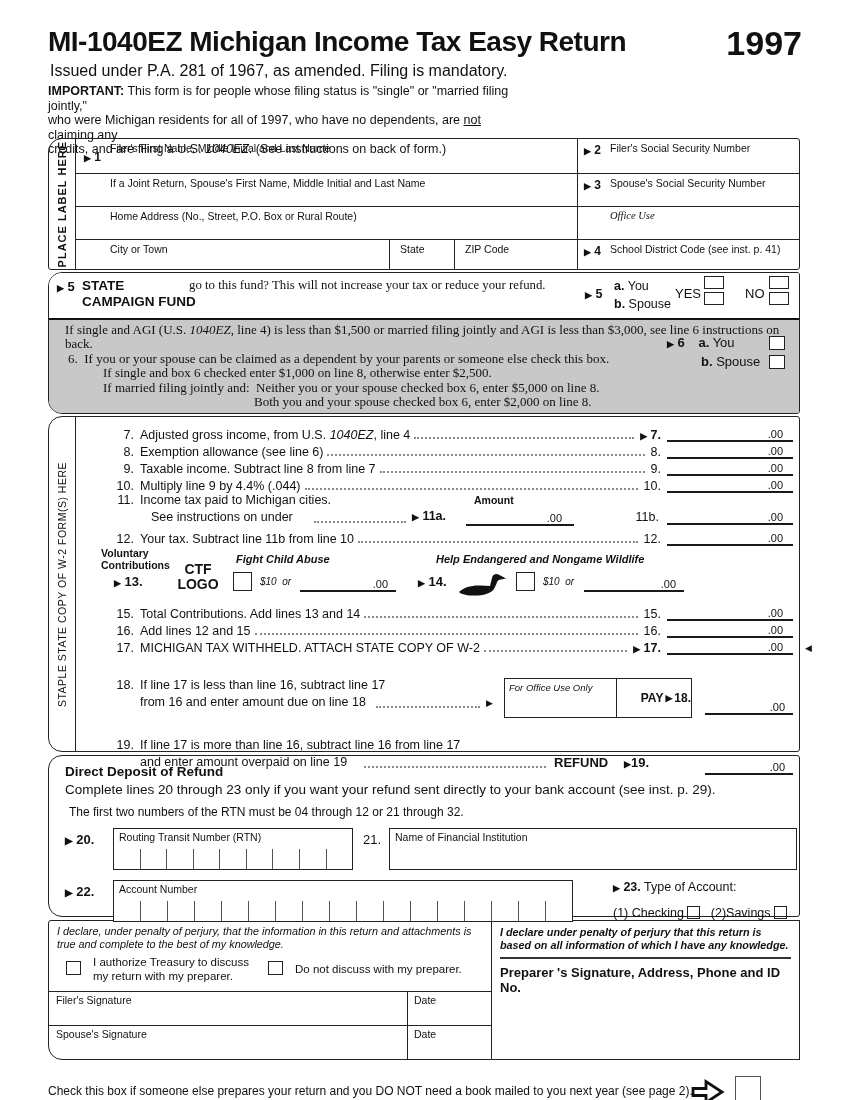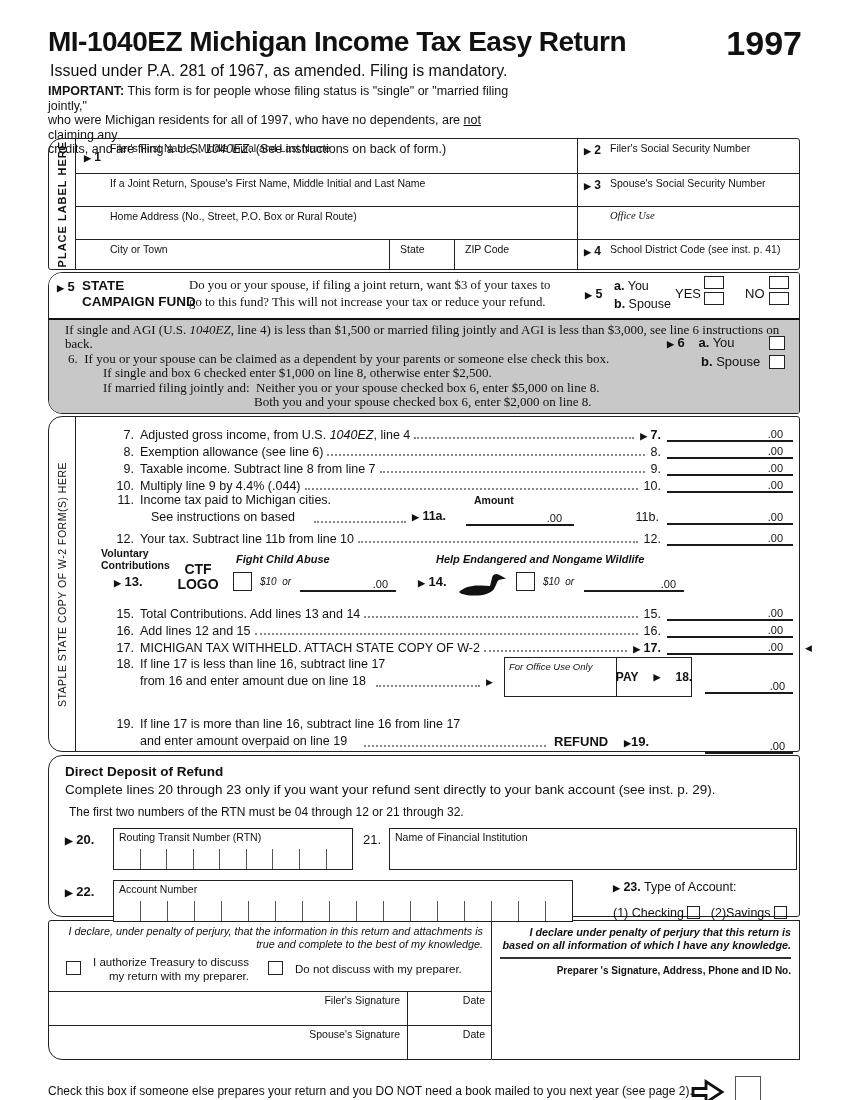--- a/index.html
+++ b/index.html
@@ -77,27 +77,27 @@
   .l11line { position:absolute; border-bottom:2px solid #1a1a1a; font-size:11px; text-align:right; padding-right:12px; height:15px; line-height:15px; }
   .l11leader { position:absolute; border-bottom:2px dotted #888; }
 
   .vol { position:relative; height:58px; font-size:12.5px; }
   .vol .p { position:absolute; white-space:nowrap; }
   .vol .cbv { position:absolute; width:19px; height:19px; border:1.5px solid #222; }
   .vol .vline { position:absolute; border-bottom:2px solid #1a1a1a; font-size:11px; text-align:right; padding-right:8px; height:15px; line-height:15px; }
   .vol-h { font-style:italic; font-weight:bold; font-size:11px; }
   .ten { font-style:italic; font-size:10px; }
 
-  .l18 { position:relative; height:46px; font-size:12.5px; margin-top:2px; }
+  .l18 { position:relative; height:46px; font-size:12.5px; margin-top:23px; }
   .l19 { position:relative; height:40px; font-size:12.5px; margin-top:14px; }
   .l18 .p, .l19 .p { position:absolute; white-space:nowrap; }
   .absamt { position:absolute; right:0; top:22px; width:88px; border-bottom:2px solid #1a1a1a; font-size:11px; text-align:right; padding-right:8px; height:15px; line-height:15px; }
   .office { position:absolute; left:428px; top:0; width:188px; height:40px; border:1.4px solid #222; display:flex; }
   .office-l { flex:1; border-right:1.4px solid #222; font-style:italic; font-size:9.5px; padding:3px 4px; }
-  .office-r { width:74px; display:flex; align-items:center; justify-content:center; gap:15px; font-weight:bold; font-size:12px; }
+  .office-r { width:74px; display:flex; align-items:center; justify-content:flex-end; gap:2px; font-weight:bold; font-size:12px; }
   .dleader { position:absolute; border-bottom:2px dotted #888; }
 
   
   .depbox { margin-top:3px; border:1.6px solid #222; border-radius:14px 3px 3px 14px; height:162px; padding:8px 0 0 16px; position:relative; }
   .dep-title { font-weight:bold; font-size:13.5px; }
   .dep-t1 { font-size:13.5px; margin-top:3px; }
   .dep-t2 { font-size:12px; margin-top:8px; margin-left:4px; }
   .dep-row { position:relative; height:48px; margin-top:9px; }
   .dep-mk { position:absolute; font-weight:bold; font-size:13px; }
   .dep-mk .arr { font-size:10px; }
@@ -105,31 +105,31 @@
   .cellbox .lbl { position:absolute; left:5px; top:2px; font-size:10.5px; }
   .cells { position:absolute; left:0; right:0; bottom:0; height:20px; display:flex; }
   .cells div { flex:1; border-left:1px solid #555; }
   .cells div:first-child { border-left:none; }
   .acct-row { margin-top:4px; }
   .type23 { position:absolute; left:548px; top:0; font-size:12.5px; }
   .type23 .opts { margin-top:12px; white-space:nowrap; }
   .cbsm { display:inline-block; width:13px; height:13px; border:1.4px solid #222; vertical-align:-2px; }
 
   
-  .decl { margin-top:3px; display:flex; height:140px;text-align:right; }
+  .decl { margin-top:3px; display:flex; height:140px; }
   .decl-l { width:444px; border:1.5px solid #222; border-radius:3px 0 0 14px; display:flex; flex-direction:column; }
   .decl-r { width:308px; border:1.5px solid #222; border-left:none; padding:5px 8px;font-weight:bold; }
   .decl-text { font-style:italic; font-size:10.8px; line-height:13px; padding:4px 8px 0 8px; }
   .authrow { position:relative; height:40px; font-size:11.5px; }
   .authrow .cb { position:absolute; width:15px; height:14px; }
   .sigrow { border-top:1.4px solid #222; flex:1; display:flex; }
   .sigrow .sig { flex:1; padding:2px 7px; font-size:10.5px; }
   .sigrow .date { width:84px; border-left:1.2px solid #222; padding:2px 6px; font-size:10.5px; }
   .prep-div { border-top:2.4px solid #333; margin-top:5px; }
-  .prep-lbl { font-size:10px; padding-top:6px; }
+  .prep-lbl { font-size:13px; padding-top:6px; }
 
   
   .footer { margin-top:16px; position:relative; height:32px; }
   .ftext { position:absolute; left:0; top:8px; font-size:12px; }
   .farrow { position:absolute; left:642px; top:1px; }
   .fbox { position:absolute; left:687px; top:0; width:26px; height:28px; border:1.5px solid #555; }
 </style>
 </head>
 <body>
 
@@ -197,21 +197,20 @@
   </div>
 
   <div class="cbox">
     <div class="crow">
       <span class="c-mk"><span class="arr">▶</span> <span>5</span></span>
       <div class="c-title">
         <div>STATE</div>
         <div>CAMPAIGN FUND</div>
       </div>
       <div class="c-q serif">
-        <div>Do you or your spouse, if filing a joint return, want $3 of your taxes to</div>
         <div>go to this fund? This will not increase your tax or reduce your refund.</div>
       </div>
       <div class="c-right">
         <span class="c-m2"><span class="arr">▶</span> <span>5</span></span>
         <div class="c-ab">
           <div><span class="b">a.</span> <span>You</span></div>
           <div><span class="b">b.</span> <span>Spouse</span></div>
         </div>
         <span class="c-yes">YES</span>
         <div class="boxcol" style="left:133px">
@@ -277,21 +276,21 @@
         <span class="ltext">Multiply line 9 by 4.4% (.044)</span>
         <span class="leader"></span>
         <span class="rnum">10.</span>
         <span class="amt">.00</span>
       </div>
 
       <div class="l11">
         <span class="p" style="left:0;top:0;width:58px;text-align:right">11.</span>
         <span class="p" style="left:64px;top:0">Income tax paid to Michigan cities.</span>
         <span class="p b" style="left:398px;top:1px;font-size:10.5px">Amount</span>
-        <span class="p" style="left:75px;top:17px">See instructions on based</span>
+        <span class="p" style="left:75px;top:17px">See instructions on under</span>
         <span class="l11leader" style="left:238px;top:28px;width:92px"></span>
         <span class="p b" style="left:336px;top:16px"><span class="arr">▶</span> <span>11a.</span></span>
         <span class="l11line" style="left:390px;top:18px;width:108px">.00</span>
         <span class="p" style="right:134px;top:17px">11b.</span>
         <span class="l11line" style="right:0;top:17px;width:126px;padding-right:10px">.00</span>
       </div>
 
       <div class="mrow">
         <span class="lnum">12.</span>
         <span class="ltext">Your tax. Subtract line 11b from line 10</span>

